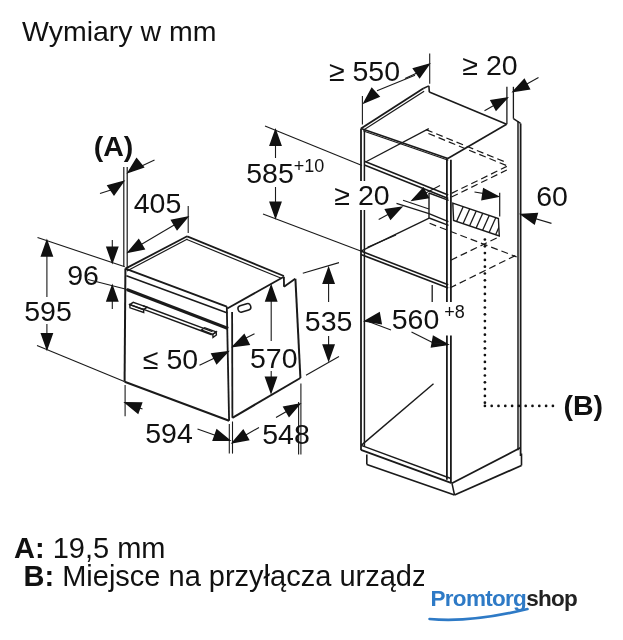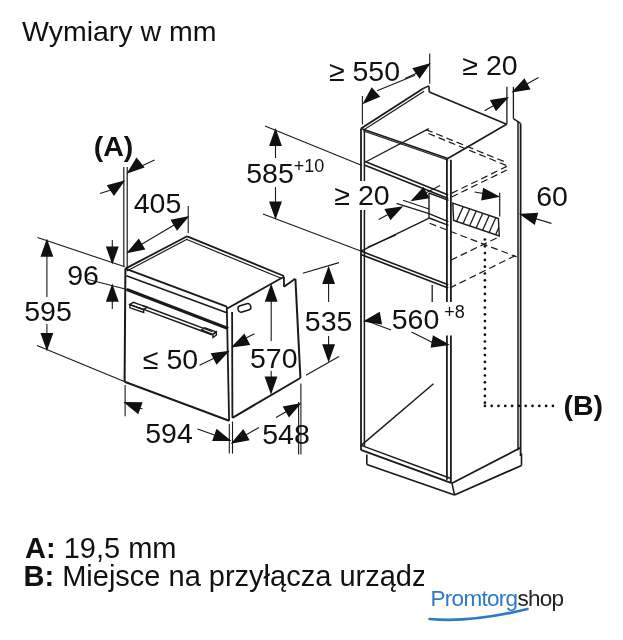--- a/index.html
+++ b/index.html
@@ -1,20 +1,20 @@
 <!DOCTYPE html>
 <html><head><meta charset="utf-8">
 <style>
 html,body{margin:0;padding:0;background:#fff;width:623px;height:640px;overflow:hidden}
 #wrap{position:relative;width:623px;height:640px;font-family:"Liberation Sans",sans-serif}
 svg{position:absolute;left:0;top:0}
 .bt{position:absolute;font-size:29px;color:#111;white-space:nowrap}
 .bt b{font-weight:bold}
 #logobox{position:absolute;left:424px;top:563px;width:199px;height:77px;background:#fff}
-#logo{position:absolute;left:430.5px;top:586.2px;font-size:22.5px;font-weight:normal;letter-spacing:-0.7px;white-space:nowrap}
+#logo{position:absolute;left:430.5px;top:586.2px;font-size:22.5px;font-weight:bold;letter-spacing:-0.7px;white-space:nowrap}
 #logo .p{color:#2e7ac6}
 #logo .s{color:#222}
 </style></head>
 <body>
 <div id="wrap">
 <svg width="623" height="640" viewBox="0 0 623 640">
 <line x1="125.4" y1="268.6" x2="187.2" y2="236.3" stroke="#1a1a1a" stroke-width="1.8" stroke-linecap="butt"></line>
 <line x1="126.9" y1="271.0" x2="187.5" y2="239.0" stroke="#1a1a1a" stroke-width="1.2" stroke-linecap="butt"></line>
 <line x1="187.2" y1="236.3" x2="283.9" y2="276.0" stroke="#1a1a1a" stroke-width="1.8" stroke-linecap="butt"></line>
 <line x1="186.3" y1="239.3" x2="281.3" y2="278.3" stroke="#1a1a1a" stroke-width="1.2" stroke-linecap="butt"></line>
@@ -227,19 +227,19 @@
 <text x="490.0" y="74.9" font-family="Liberation Sans, sans-serif" font-size="28.5" text-anchor="middle" font-weight="normal" fill="#111">≥ 20</text>
 <text x="270.0" y="183.0" font-family="Liberation Sans, sans-serif" font-size="28.5" text-anchor="middle" font-weight="normal" fill="#111">585</text>
 <text x="293.8" y="171.8" font-family="Liberation Sans, sans-serif" font-size="18" text-anchor="start" font-weight="normal" fill="#111">+10</text>
 <text x="362.0" y="204.5" font-family="Liberation Sans, sans-serif" font-size="28.5" text-anchor="middle" font-weight="normal" fill="#111">≥ 20</text>
 <text x="552.0" y="206.3" font-family="Liberation Sans, sans-serif" font-size="28.5" text-anchor="middle" font-weight="normal" fill="#111">60</text>
 <text x="415.5" y="328.6" font-family="Liberation Sans, sans-serif" font-size="28.5" text-anchor="middle" font-weight="normal" fill="#111">560</text>
 <text x="444.3" y="318.2" font-family="Liberation Sans, sans-serif" font-size="18" text-anchor="start" font-weight="normal" fill="#111">+8</text>
 <text x="328.6" y="330.8" font-family="Liberation Sans, sans-serif" font-size="28.5" text-anchor="middle" font-weight="normal" fill="#111">535</text>
 <text x="583.3" y="414.5" font-family="Liberation Sans, sans-serif" font-size="28.5" text-anchor="middle" font-weight="bold" fill="#111">(B)</text>
 </svg>
-<div class="bt" style="left:25px;top:531.8px"><b>A:</b>&nbsp;19,5 mm</div>
+<div class="bt" style="left:14px;top:531.8px"><b>A:</b>&nbsp;19,5 mm</div>
 <div class="bt" style="left:23.5px;top:559.6px"><b>B:</b>&nbsp;Miejsce na przyłącza urządzenia:</div>
 <div id="logobox"></div>
 <div id="logo"><span class="p">Promtorg</span><span class="s">shop</span></div>
 <svg width="623" height="640" viewBox="0 0 623 640" style="pointer-events:none">
 <path d="M 429.5 619.0 C 462 622.0, 497 616.5, 527.5 609.0" fill="none" stroke="#2e7ac6" stroke-width="2.6" stroke-linecap="round"></path>
 </svg>
 </div>
 </body></html>

